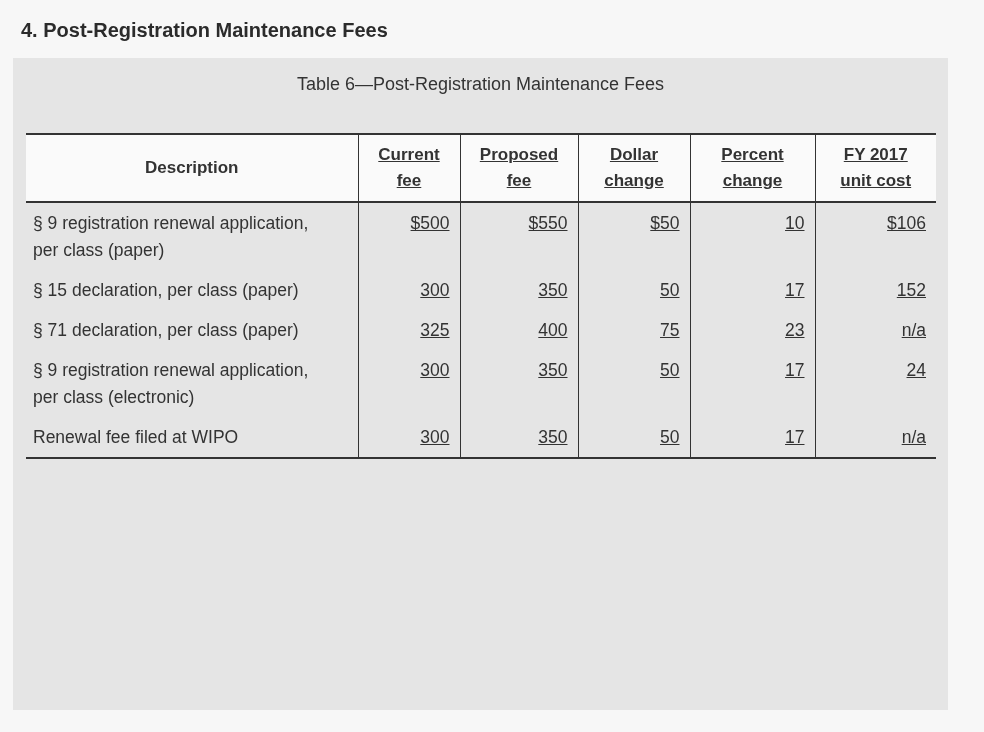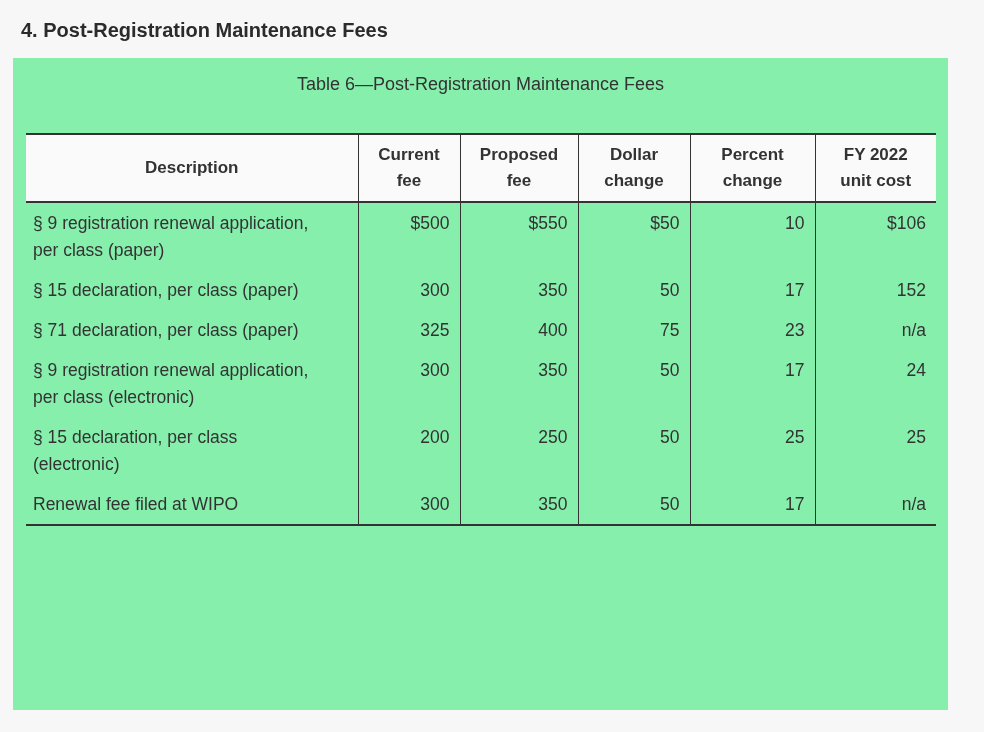--- a/index.html
+++ b/index.html
@@ -16,21 +16,21 @@
     padding: 18px 0 0 21px;
     font-size: 20px;
     line-height: 24px;
     font-weight: 700;
     color: #2b2b2b;
   }
   .panel {
     margin: 16px 36px 0 13px;
     width: 935px;
     min-height: 652px;
-    background: #86efac;
+    background: #e5e5e5;
     padding: 15px 0 10px 0;
   }
   .table-caption {
     text-align: center;
     font-size: 18px;
     line-height: 22px;
     color: #333333;
   }
   table.fees-table {
     border-collapse: collapse;
@@ -45,21 +45,21 @@
     font-size: 17px;
     font-weight: 700;
     line-height: 26px;
     color: #333333;
     text-align: center;
     vertical-align: middle;
     padding: 7px 6px;
     white-space: pre-line;
   }
   .fees-table th + th,
-  .fees-table td + td { border-left: 1px solid #333333; }
+  .fees-table td + td { border-left: 1px solid #333333; text-decoration: underline; }
   .fees-table td {
     font-size: 17.5px;
     line-height: 27px;
     color: #333333;
     vertical-align: top;
     padding: 7px 10px 6px 10px;
   }
   .fees-table td.desc {
     text-align: left;
     padding-left: 7px;
@@ -89,21 +89,21 @@
       <tr>
         <th>Description</th>
         <th>Current
 fee</th>
         <th>Proposed
 fee</th>
         <th>Dollar
 change</th>
         <th>Percent
 change</th>
-        <th>FY 2022
+        <th>FY 2017
 unit cost</th>
       </tr>
     </thead>
     <tbody>
   <tr>
     <td class="desc">§ 9 registration renewal application,
 per class (paper)</td>
     <td class="num">$500</td>
     <td class="num">$550</td>
     <td class="num">$50</td>
@@ -134,29 +134,20 @@
     <td class="desc">§ 9 registration renewal application,
 per class (electronic)</td>
     <td class="num">300</td>
     <td class="num">350</td>
     <td class="num">50</td>
     <td class="num">17</td>
     <td class="num">24</td>
   </tr>
 
 
-  <tr>
-    <td class="desc">§ 15 declaration, per class
-(electronic)</td>
-    <td class="num">200</td>
-    <td class="num">250</td>
-    <td class="num">50</td>
-    <td class="num">25</td>
-    <td class="num">25</td>
-  </tr>
 
 
   <tr>
     <td class="desc">Renewal fee filed at WIPO</td>
     <td class="num">300</td>
     <td class="num">350</td>
     <td class="num">50</td>
     <td class="num">17</td>
     <td class="num">n/a</td>
   </tr>

